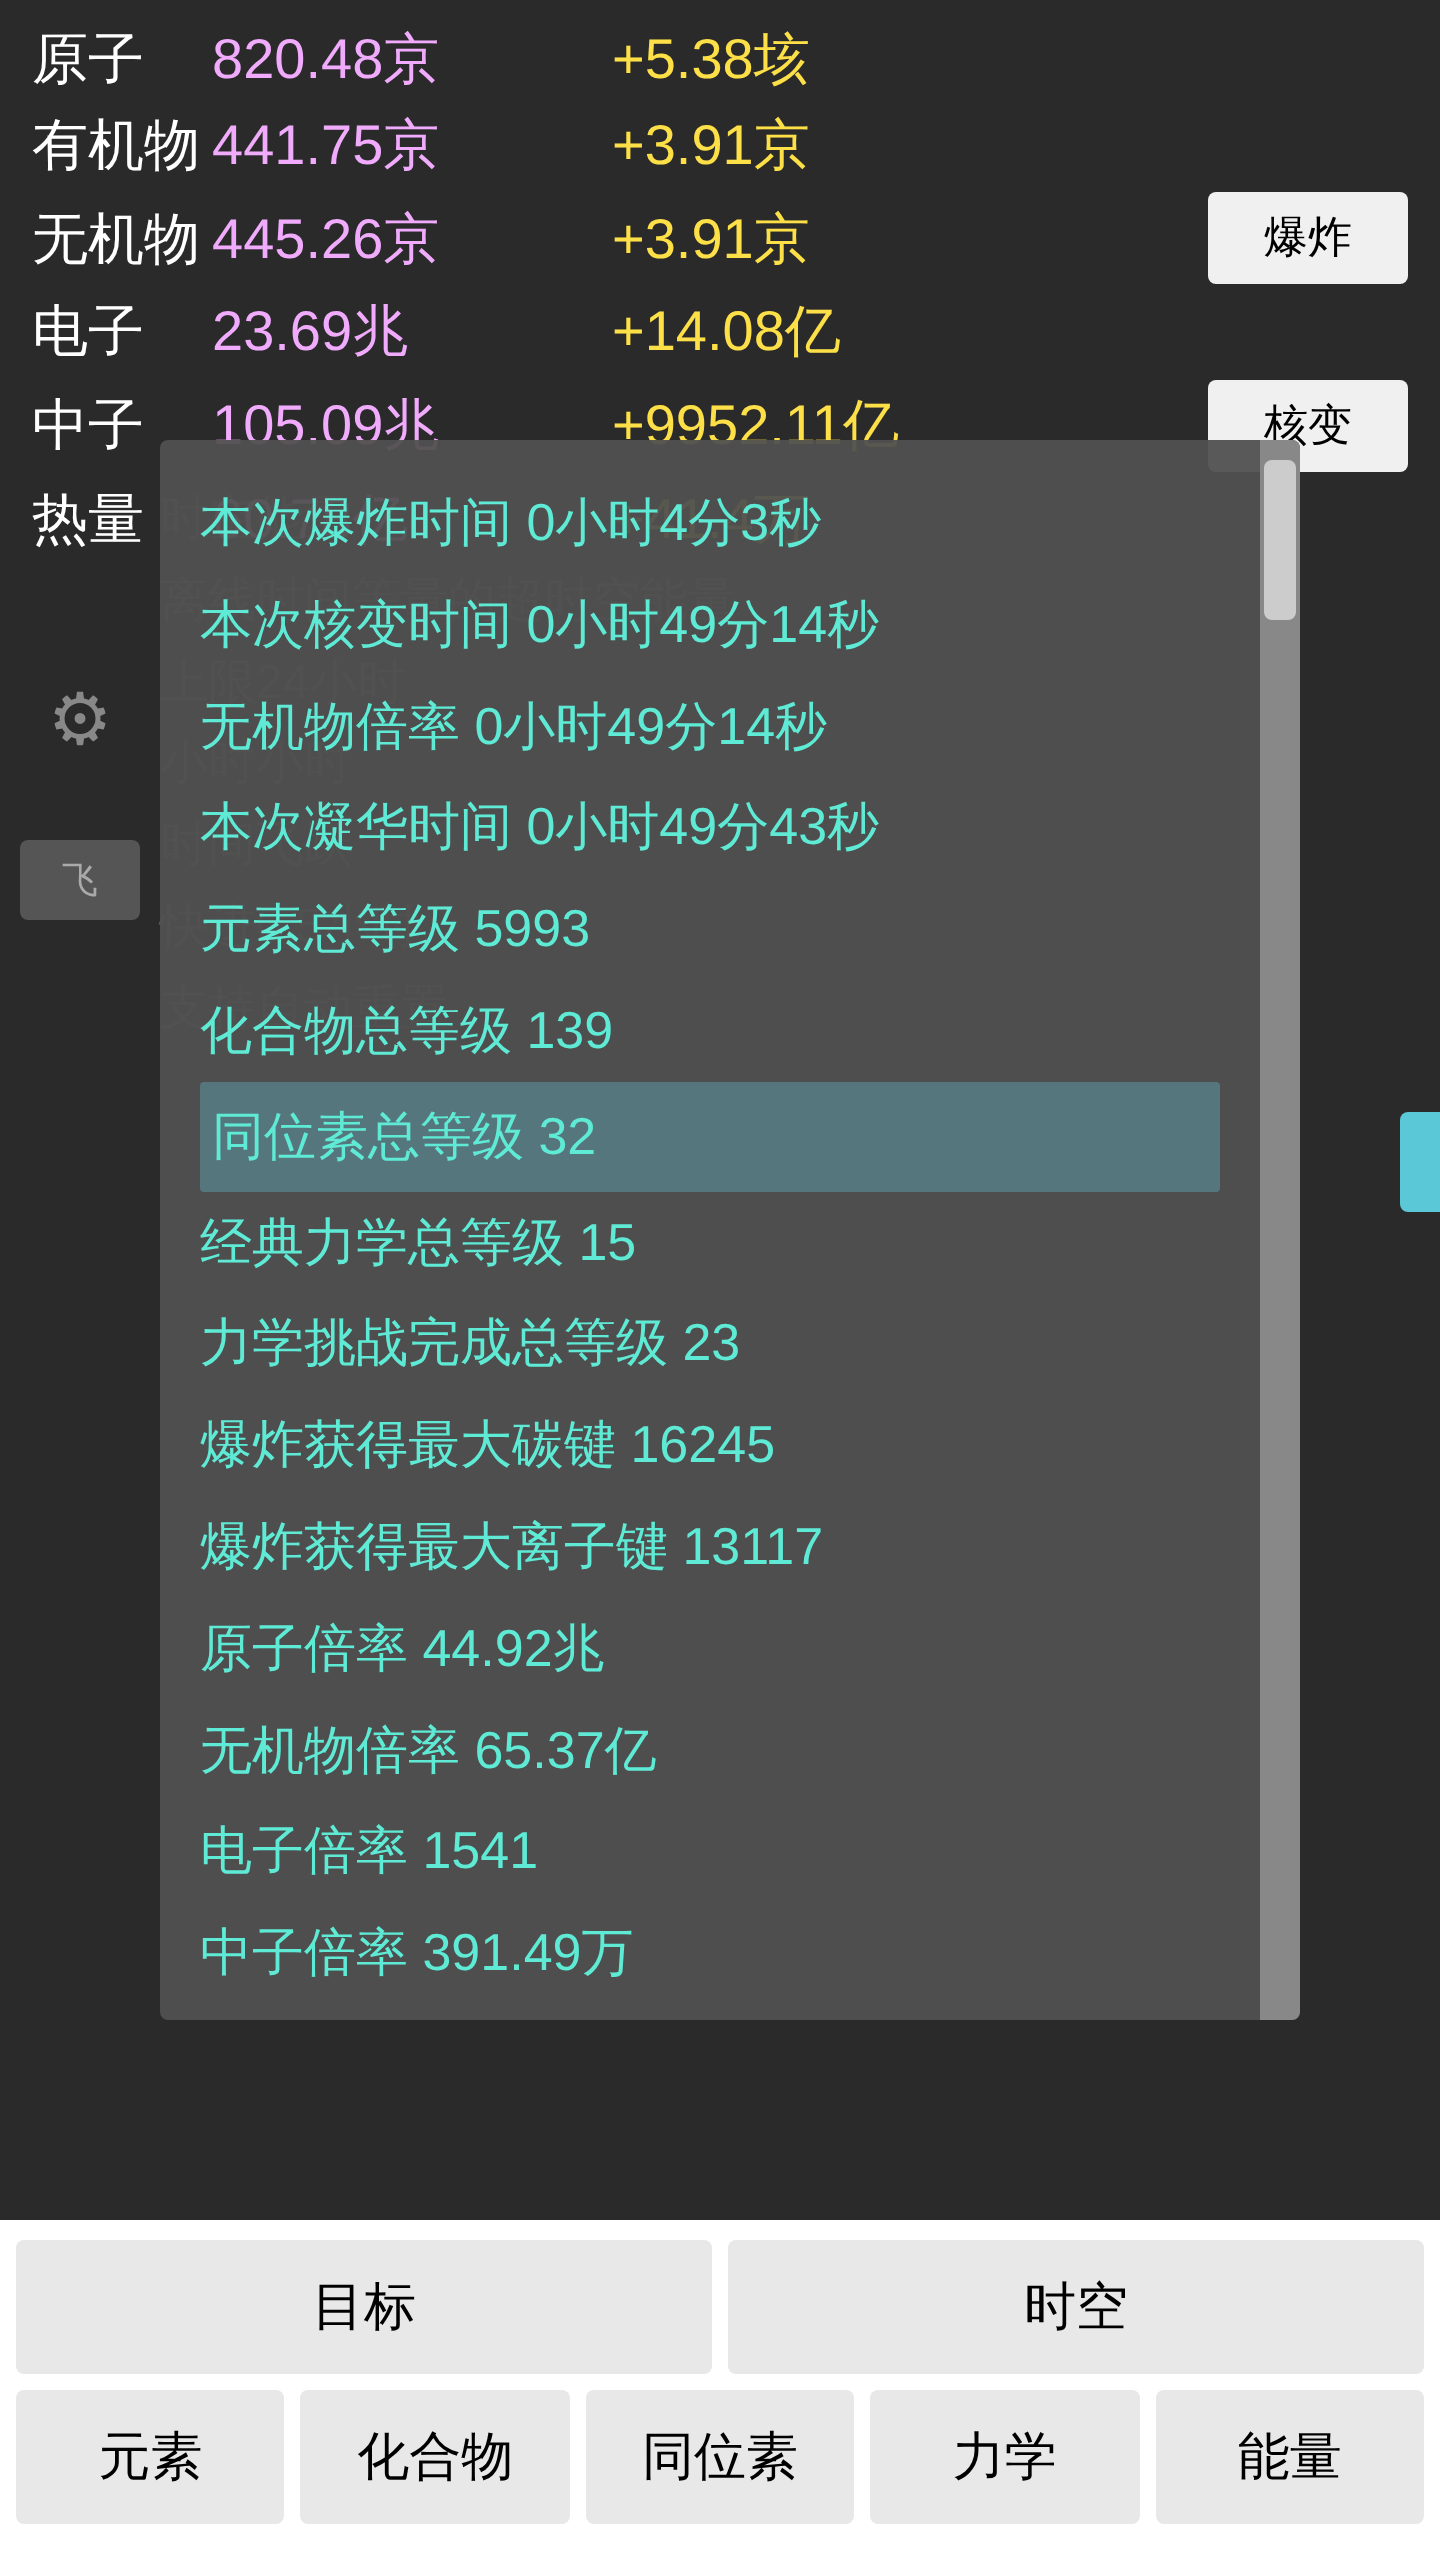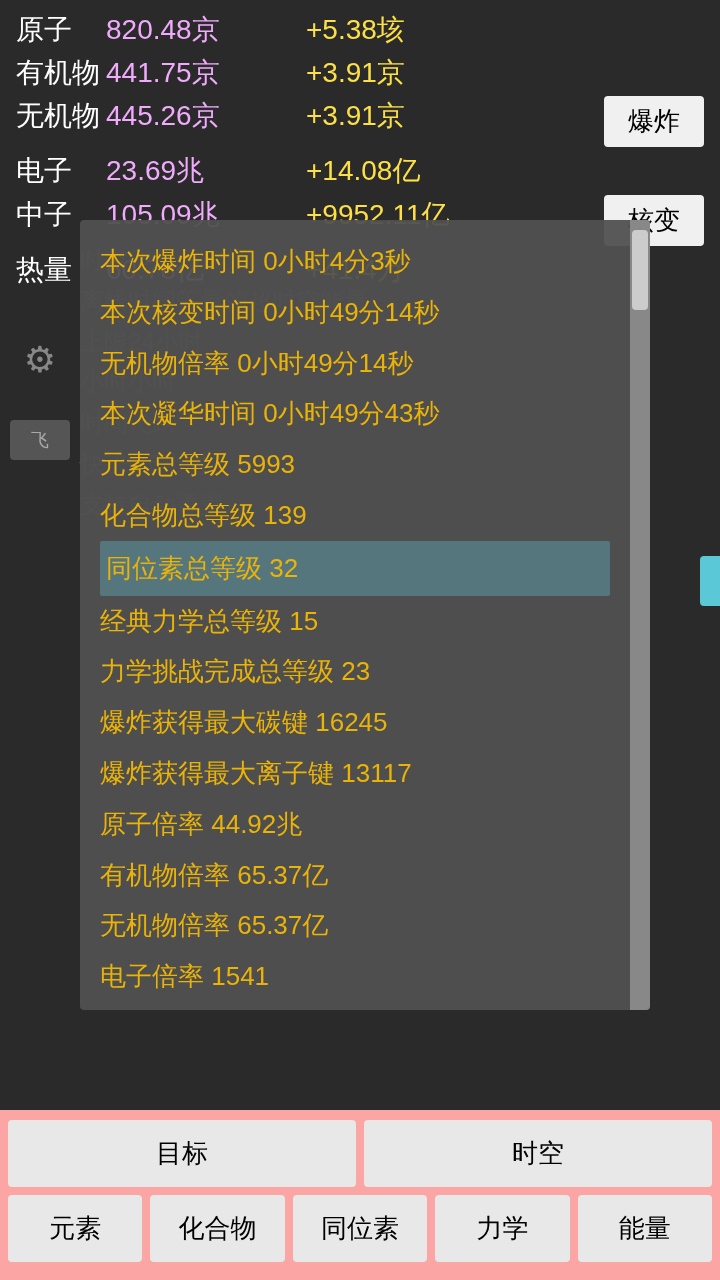--- a/index.html
+++ b/index.html
@@ -16,20 +16,21 @@
     
     .resource-bar {
       padding: 10px 16px;
       display: flex;
       flex-direction: column;
       gap: 4px;
     }
 
     .resource-row {
       display: flex;
+      align-items: center;
       font-size: 28px;
       line-height: 1.4;
     }
 
     .resource-name {
       width: 90px;
       color: #ffffff;
     }
 
     .resource-value {
@@ -40,21 +41,21 @@
     .resource-delta {
       flex: 1;
       color: #fde047;
     }
 
     .action-button {
       background-color: #f0f0f0;
       color: #000000;
       border: none;
       padding: 8px 20px;
-      font-size: 26px;
+      font-size: 22px;
       font-family: 'Microsoft YaHei', 'PingFang SC', sans-serif;
       cursor: pointer;
       border-radius: 4px;
       min-width: 100px;
     }
 
     
     .modal-overlay {
       position: absolute;
       top: 220px;
@@ -72,21 +73,21 @@
       overflow-y: auto;
       padding: 16px 20px;
     }
 
     .modal-content::-webkit-scrollbar {
       display: none;
     }
 
     .stat-item {
       font-size: 26px;
-      color: #eab308;
+      color: #5eead4;
       line-height: 1.8;
       padding: 2px 0;
     }
 
     .stat-item.highlighted {
       background-color: rgba(100, 180, 200, 0.4);
       padding: 4px 6px;
       border-radius: 2px;
     }
 
@@ -164,21 +165,21 @@
       background-color: #5bc8d8;
       border-radius: 4px 0 0 4px;
     }
 
     
     .bottom-nav {
       position: absolute;
       bottom: 0;
       left: 0;
       right: 0;
-      background-color: #fca5a5;
+      background-color: #ffffff;
       padding: 10px 8px;
     }
 
     .nav-row {
       display: flex;
       gap: 8px;
       margin-bottom: 8px;
     }
 
     .nav-btn {
@@ -264,21 +265,20 @@
       <div class="stat-item">无机物倍率 0小时49分14秒</div>
       <div class="stat-item">本次凝华时间 0小时49分43秒</div>
       <div class="stat-item">元素总等级 5993</div>
       <div class="stat-item">化合物总等级 139</div>
       <div class="stat-item highlighted">同位素总等级 32</div>
       <div class="stat-item">经典力学总等级 15</div>
       <div class="stat-item">力学挑战完成总等级 23</div>
       <div class="stat-item">爆炸获得最大碳键 16245</div>
       <div class="stat-item">爆炸获得最大离子键 13117</div>
       <div class="stat-item">原子倍率 44.92兆</div>
-      <div class="stat-item">有机物倍率 65.37亿</div>
       <div class="stat-item">无机物倍率 65.37亿</div>
       <div class="stat-item">电子倍率 1541</div>
       <div class="stat-item">中子倍率 391.49万</div>
     </div>
   <div class="modal-scrollbar">
     <div class="modal-scrollbar-thumb"></div>
   </div>
 </div>
 
 <div class="bottom-nav">

